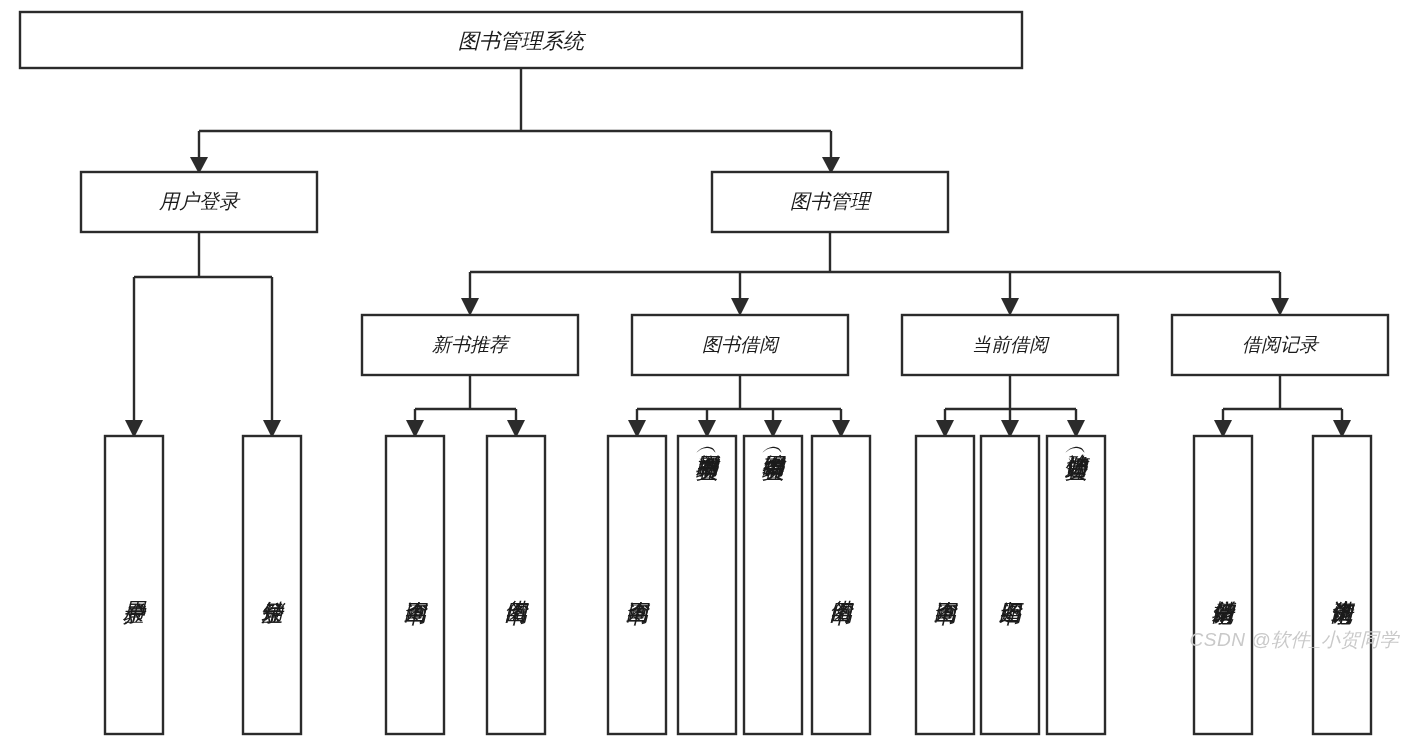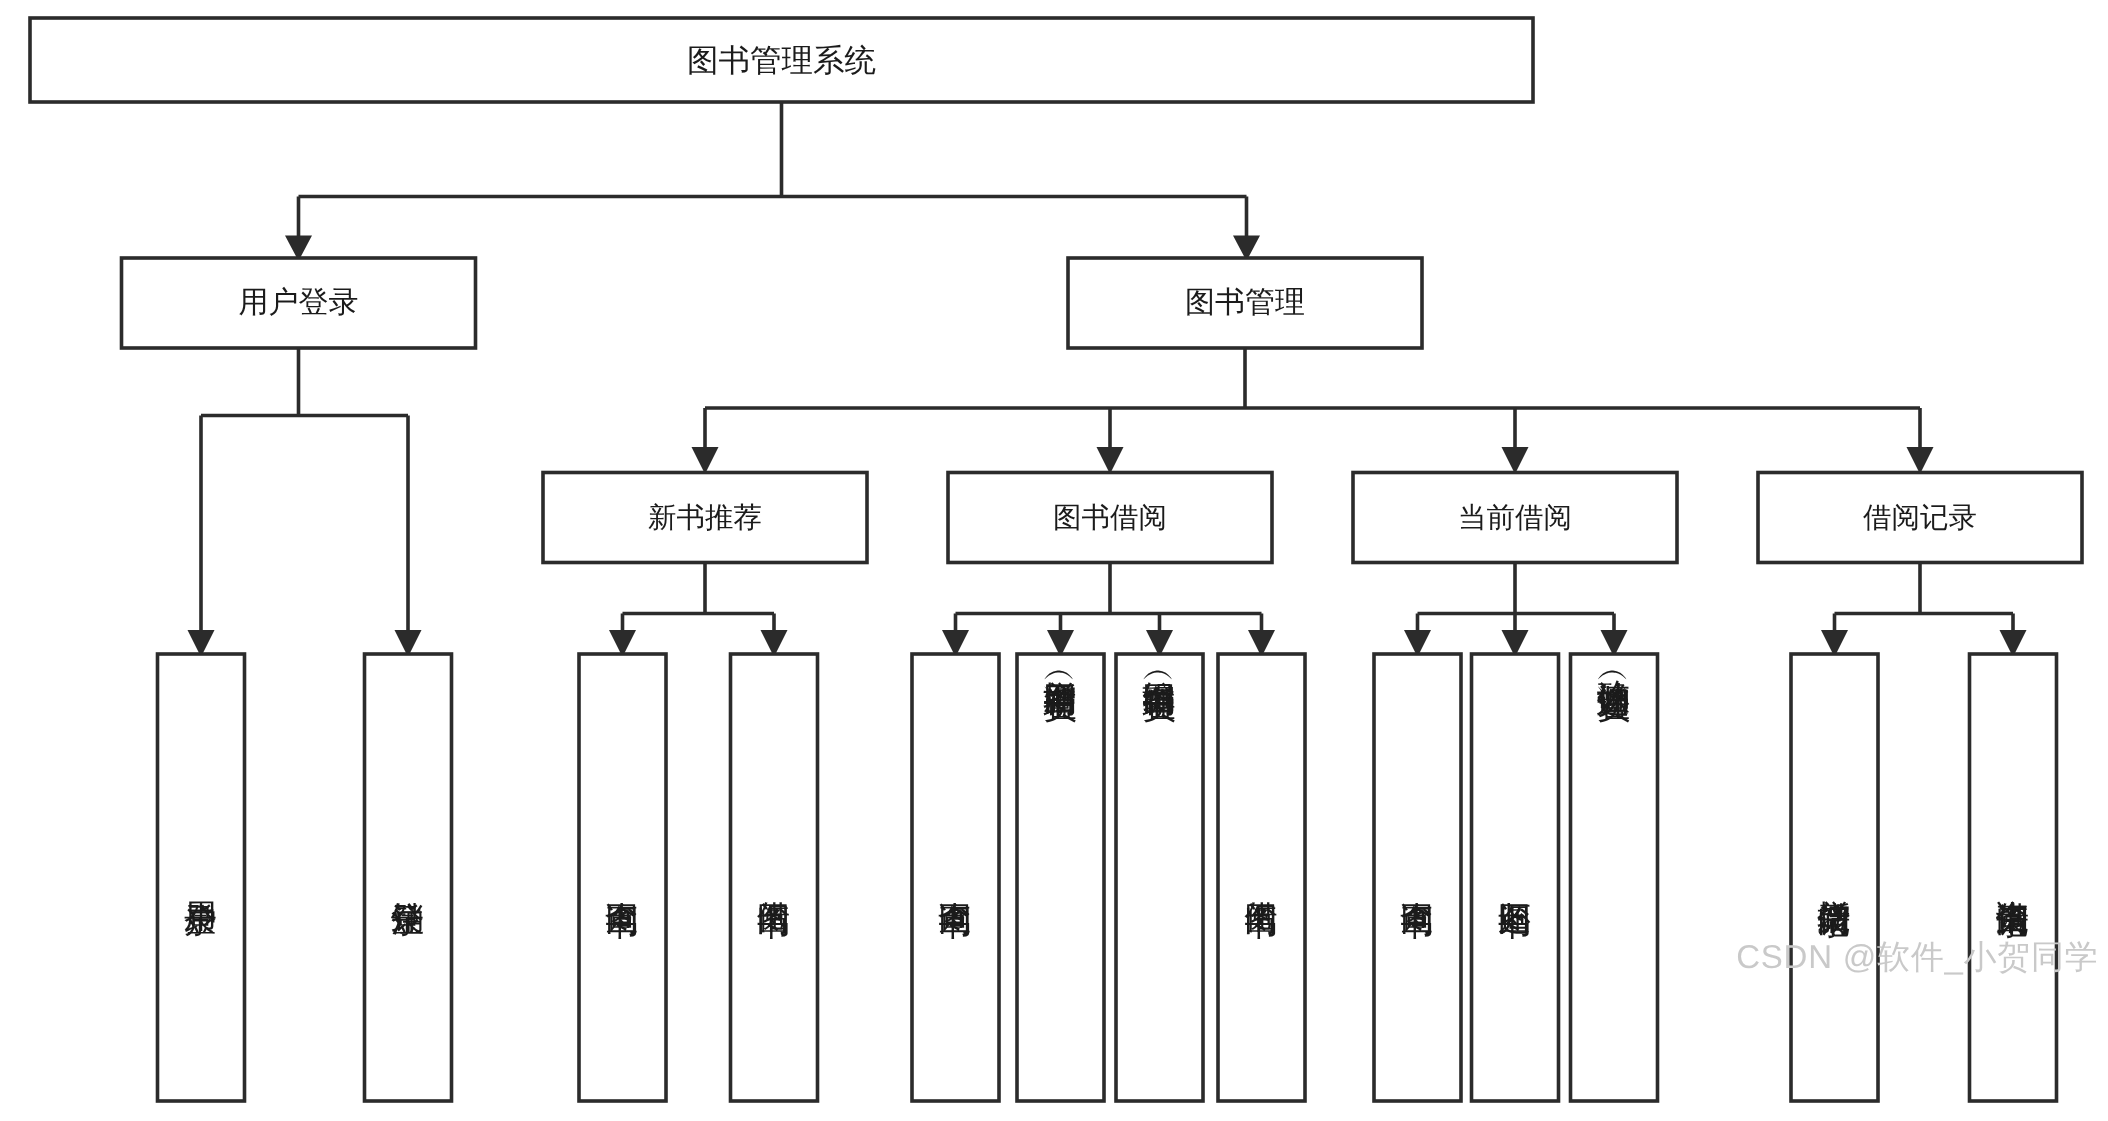--- a/index.html
+++ b/index.html
@@ -10,20 +10,21 @@
   body {
     width: 1405px;
     height: 747px;
     font-family: "Liberation Sans", "DejaVu Sans", sans-serif;
     overflow: hidden;
   }
   #diagram-root {
     position: relative;
     width: 1405px;
     height: 657px;
+    font-style: italic;
   }
   svg#flowchart {
     display: block;
     width: 1405px;
     height: 747px;
   }
   .node-box {
     fill: #ffffff;
     stroke: #2b2b2b;
     stroke-width: 2.4;
@@ -62,21 +63,21 @@
   }
   .arrow-head {
     fill: #2b2b2b;
     stroke: none;
   }
   .watermark {
     position: absolute;
     right: 6px;
     bottom: 4px;
     font-family: "Liberation Sans", "DejaVu Sans", sans-serif;
-    font-size: 22px;
+    font-size: 19px;
     color: #c9c9c9;
     letter-spacing: 0.5px;
     user-select: none;
     white-space: nowrap;
   }
 </style>
 </head>
 <body>
 
 <div id="diagram-root">

